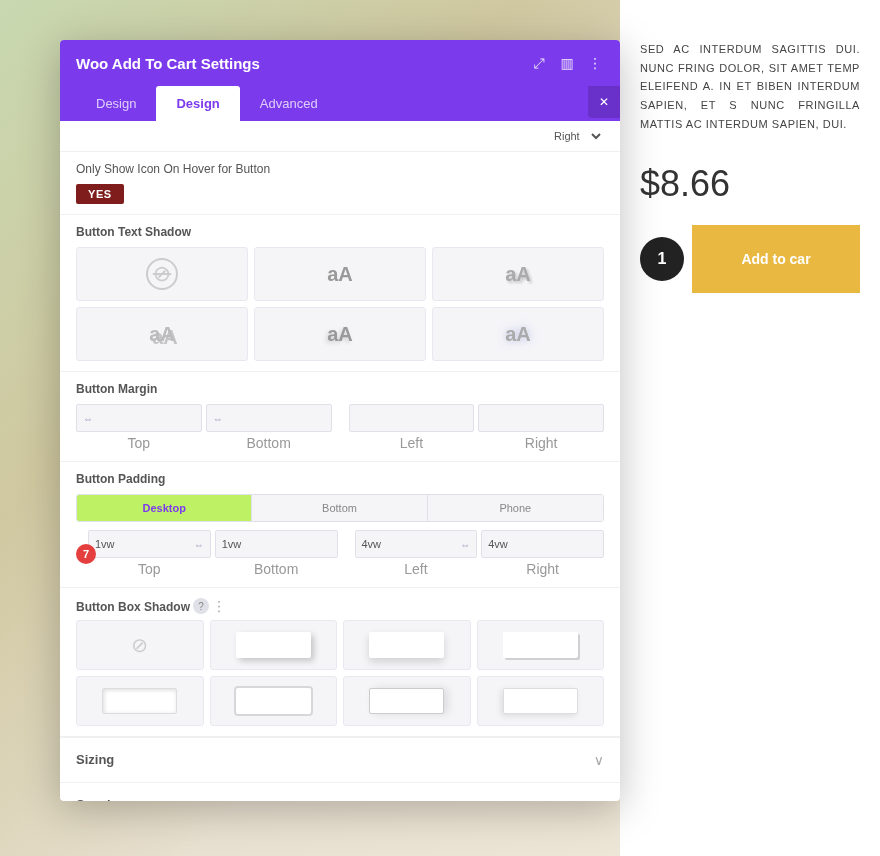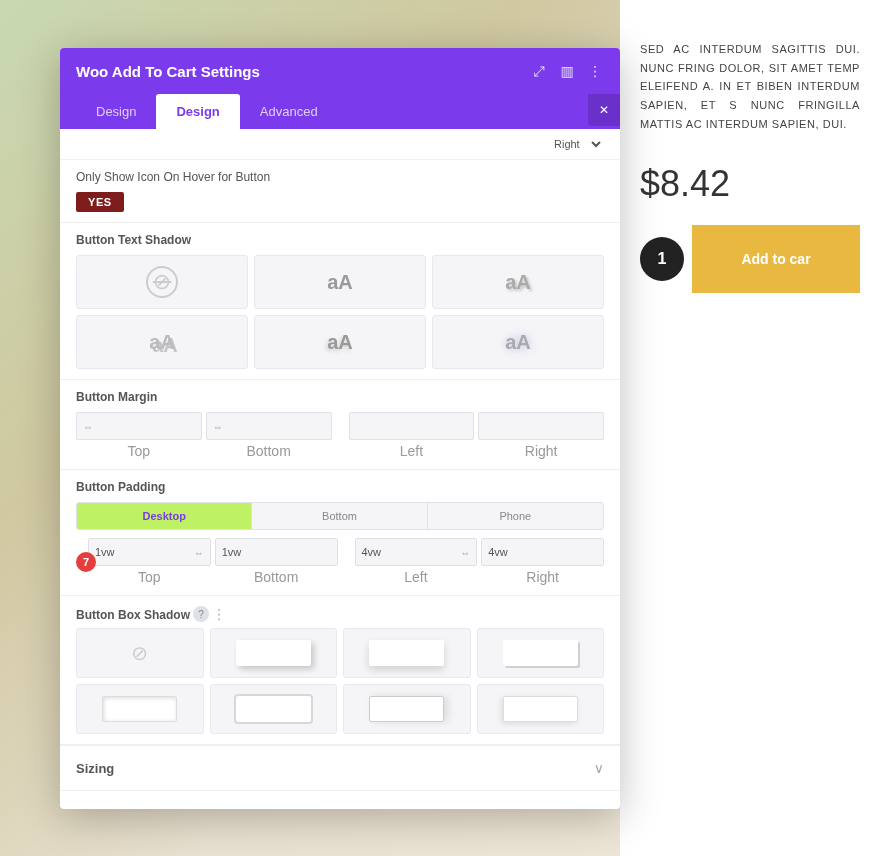--- a/index.html
+++ b/index.html
@@ -74,21 +74,21 @@
       font-size: 14px;
       font-weight: 600;
       cursor: pointer;
       flex: 1;
     }
 
     
     .panel {
       position: absolute;
       left: 60px;
-      top: 48px;
+      top: 40px;
       width: 560px;
       background: #fff;
       border-radius: 4px;
       box-shadow: 0 8px 40px rgba(0,0,0,0.25);
       overflow: hidden;
     }
 
     .panel-header {
       background: #7c3aed;
       color: #fff;
@@ -402,21 +402,20 @@
       color: #aaa;
       cursor: pointer;
       font-size: 14px;
     }
 
     
     .collapse-section {
       padding: 14px 16px;
       border-top: 1px solid #f0f0f0;
       display: flex;
-      align-items: center;
       justify-content: space-between;
       cursor: pointer;
     }
 
     .collapse-label {
       font-size: 13px;
       color: #555;
       font-weight: 600;
     }
 
@@ -445,21 +444,21 @@
       gap: 4px;
     }
   </style>
 </head>
 <body>
 
 <div class="bg-area"></div>
 
 <div class="right-content">
   <p class="product-text">SED   AC   INTERDUM   SAGITTIS DUI. NUNC FRING DOLOR, SIT AMET TEMP ELEIFEND A. IN ET BIBEN INTERDUM SAPIEN, ET S NUNC FRINGILLA MATTIS AC INTERDUM SAPIEN, DUI.</p>
-  <div class="product-price">$8.42</div>
+  <div class="product-price">$8.66</div>
   <div class="product-actions">
     <div class="qty-badge">1</div>
     <button class="add-to-cart-btn">Add to car</button>
   </div>
 </div>
 
 <div class="panel">
 
   <div class="panel-header">
     <span class="panel-title">Woo Add To Cart Settings</span>

